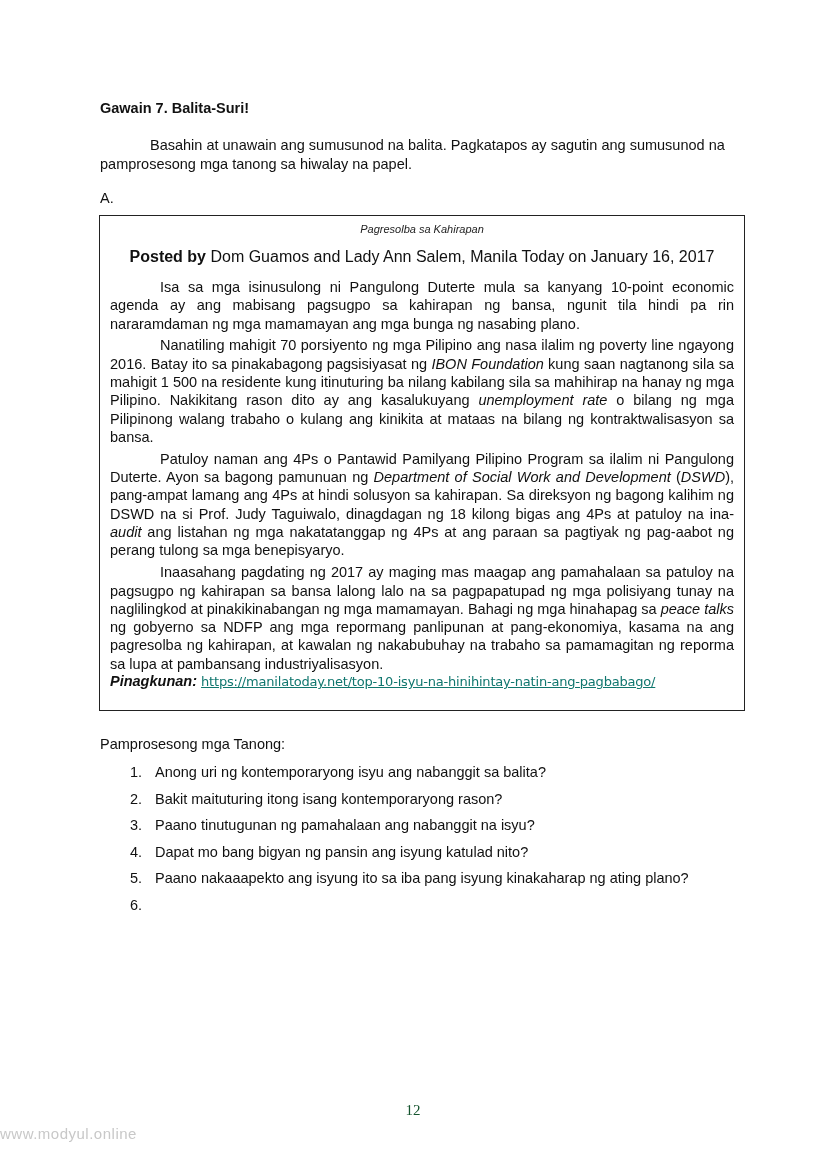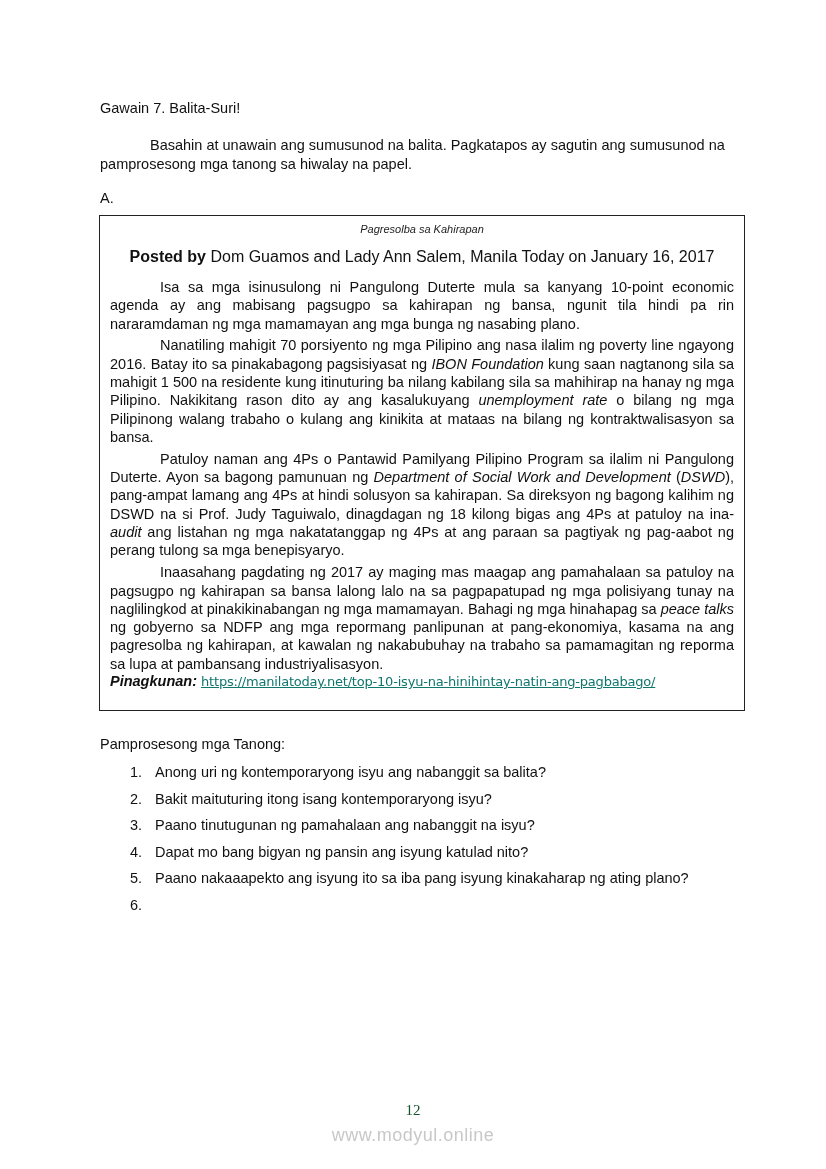--- a/index.html
+++ b/index.html
@@ -2,21 +2,21 @@
 <html><head>
   <meta charset="utf-8">
   <style>
     html, body { margin: 0; padding: 0; background: #ffffff; }
     body {
       width: 826px; height: 1169px; position: relative; overflow: hidden;
       font-family: "Liberation Sans", sans-serif; color: #111;
     }
     .heading {
       position: absolute; left: 100px; top: 100px;
-      font-weight: normal; font-size: 14.5px; text-align: right;
+      font-weight: bold; font-size: 14.5px; text-align: right;
     }
     .intro {
       position: absolute; left: 100px; top: 136px; width: 640px;
       font-size: 14.5px; line-height: 19px;
     }
     .intro .indent { display: inline-block; width: 50px; }
     .section-label {
       position: absolute; left: 100px; top: 190px; font-size: 14.5px;
     }
     .news-box {
@@ -52,22 +52,22 @@
       position: absolute; left: 130px; top: 764px; margin: 0; padding: 0; list-style: none;
       font-size: 14.5px;
     }
     .q-list li { height: 26.6px; display: flex; }
     .q-list .num { width: 25px; }
     .page-num {
       position: absolute; left: 0; width: 826px; top: 1102px; text-align: center;
       font-family: "Liberation Serif", serif; font-size: 15px; color: #14532d;
     }
     .watermark {
-      position: absolute; left: 0; width: 826px; top: 1125px; text-align: center;
-      font-size: 18px; color: #c8c8c8; letter-spacing: 0.5px;
+      position: absolute; left: 0; width: 826px; top: 1125px; text-align: left;
+      font-size: 15px; color: #c8c8c8; letter-spacing: 0.5px;
     }
   </style>
 </head>
 <body>
 
 <div class="heading">Gawain 7. Balita-Suri!</div>
 
 <div class="intro"><span class="indent"></span><span>Basahin at unawain ang sumusunod na balita. Pagkatapos ay sagutin ang sumusunod na pamprosesong mga tanong sa hiwalay na papel.</span></div>
 
 <div class="section-label">A.</div>
@@ -86,21 +86,21 @@
 
 <div class="q-title">Pamprosesong mga Tanong:</div>
 
 <ol class="q-list">
   <li>
       <span class="num">1.</span>
       <span>Anong uri ng kontemporaryong isyu ang nabanggit sa balita?</span>
     </li>
   <li>
       <span class="num">2.</span>
-      <span>Bakit maituturing itong isang kontemporaryong isyu?</span>
+      <span>Bakit maituturing itong isang kontemporaryong rason?</span>
     </li>
   <li>
       <span class="num">3.</span>
       <span>Paano tinutugunan ng pamahalaan ang nabanggit na isyu?</span>
     </li>
   <li>
       <span class="num">4.</span>
       <span>Dapat mo bang bigyan ng pansin ang isyung katulad nito?</span>
     </li>
   <li>

